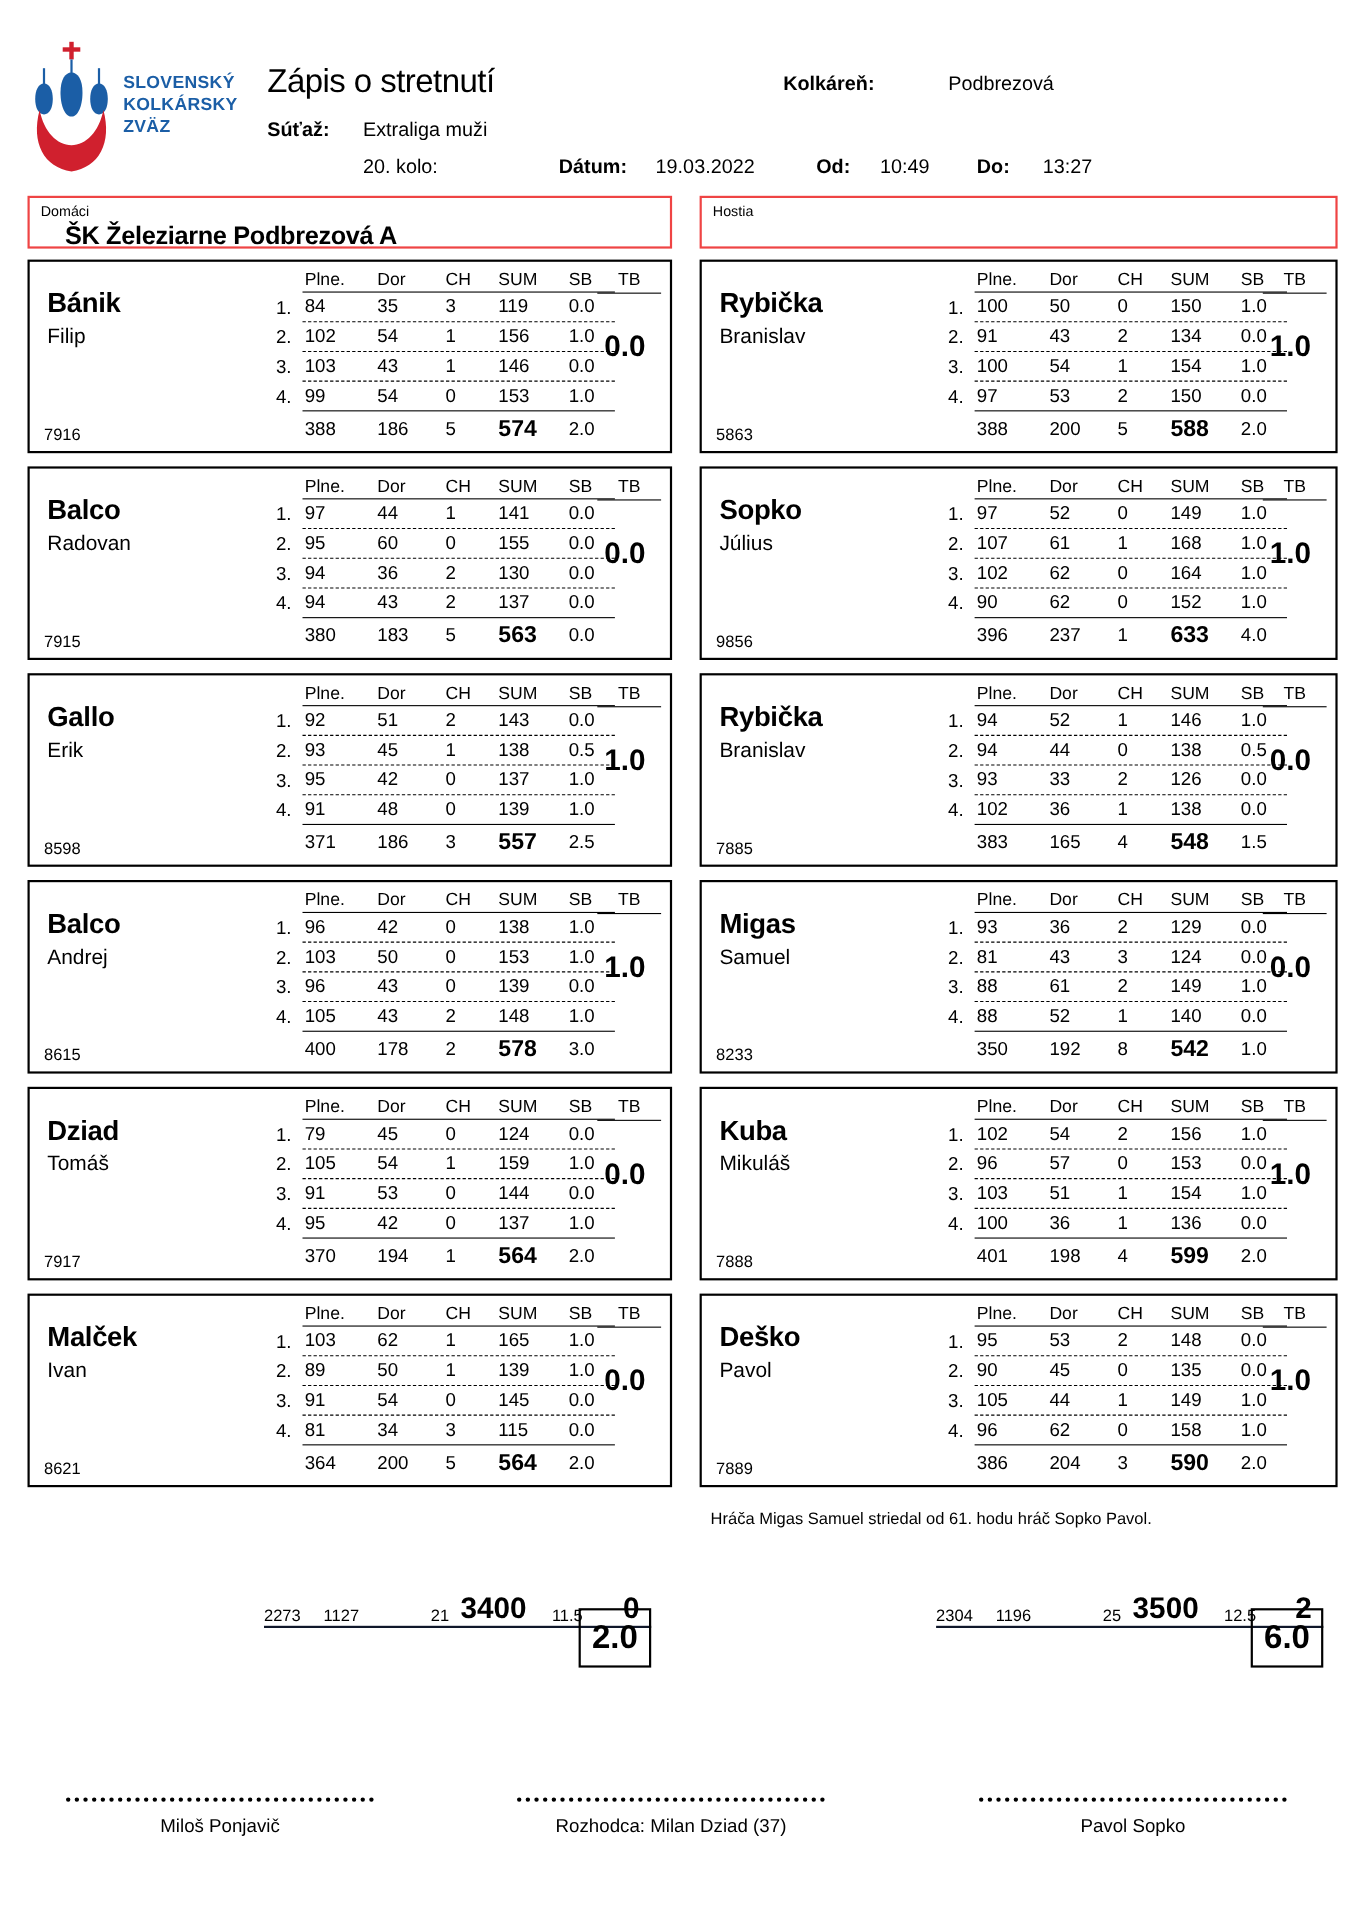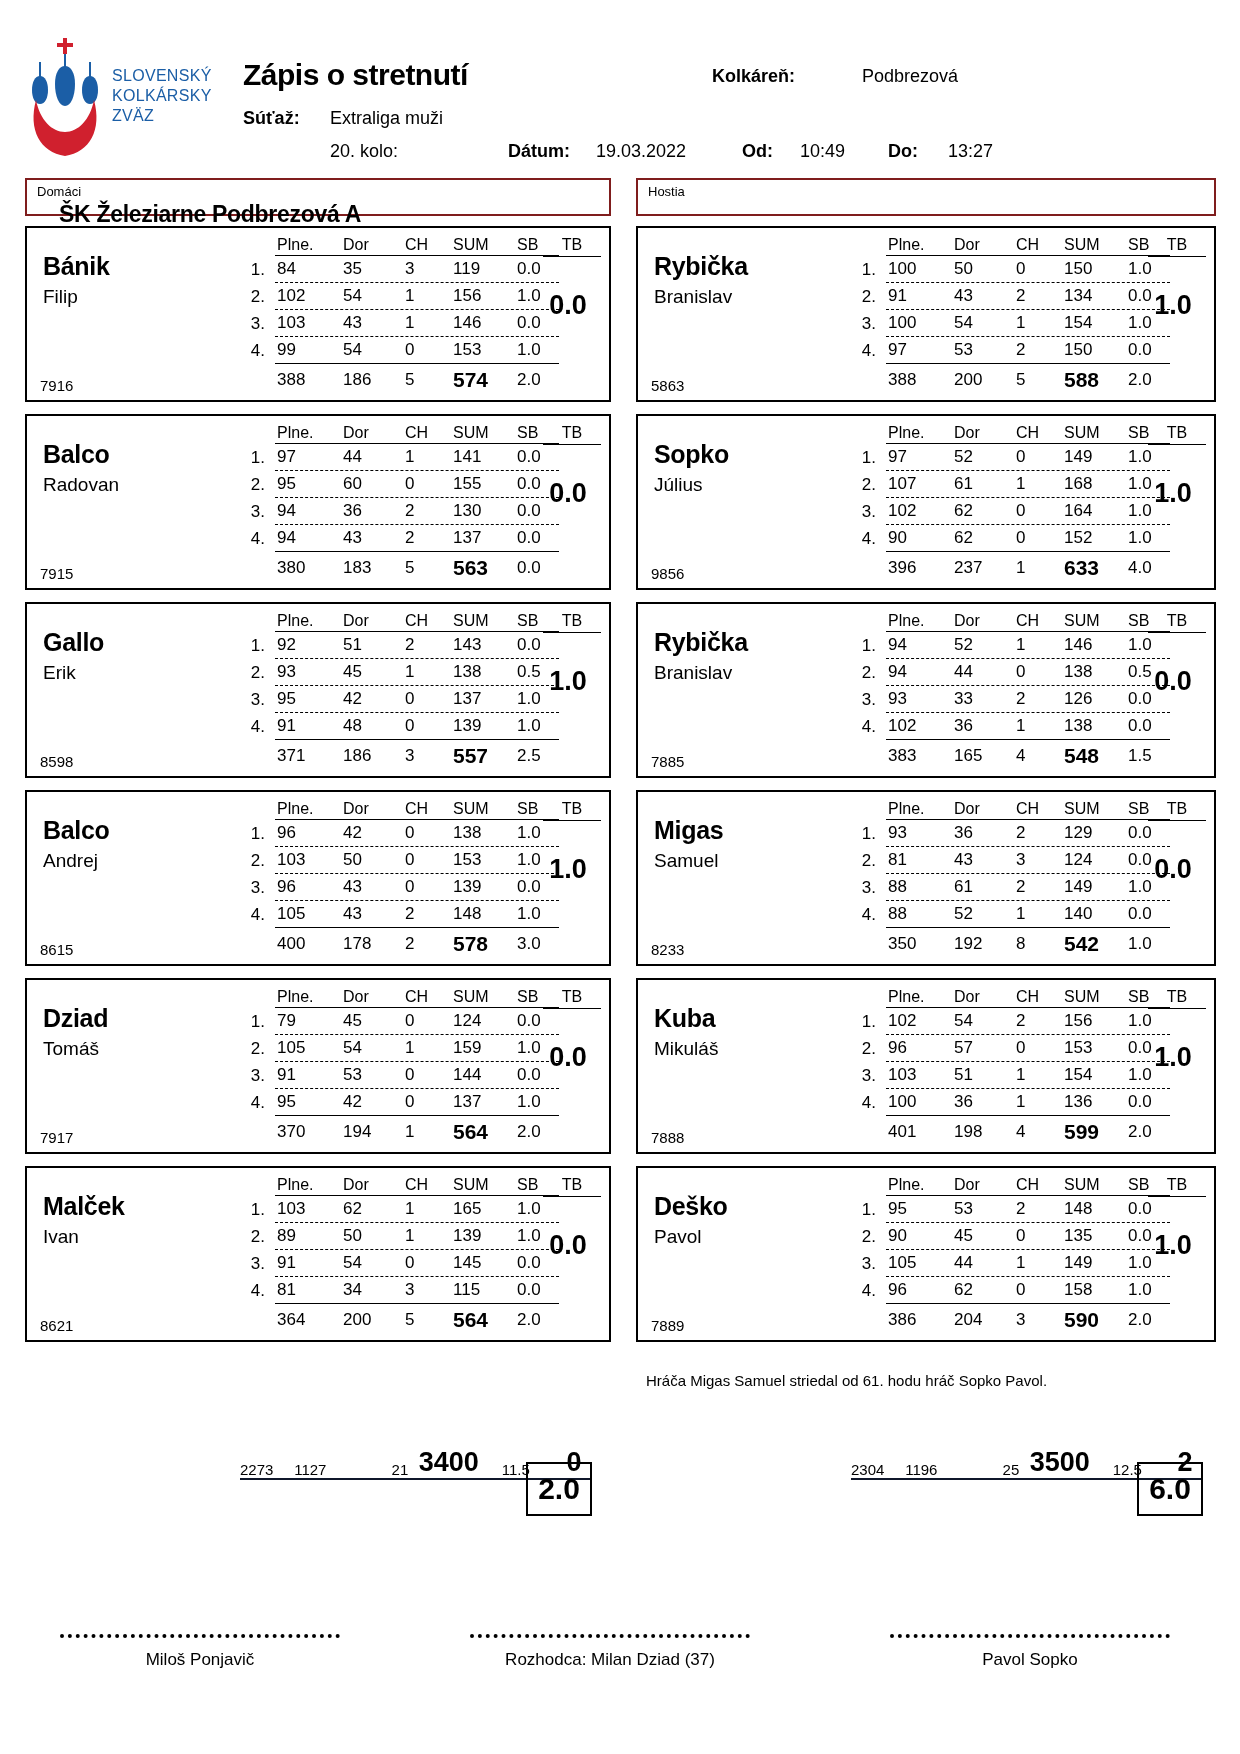--- a/index.html
+++ b/index.html
@@ -1,40 +1,40 @@
 <!DOCTYPE html>
 <html><head>
 <meta charset="utf-8">
 <style>
   html,body{margin:0;padding:0;background:#fff;}
   body{width:1240px;height:1754px;position:relative;font-family:"Liberation Sans",sans-serif;color:#000;}
   .abs{position:absolute;}
 
   
-  .title{left:243px;top:58px;font-size:30px;font-weight:bold;letter-spacing:-0.5px;}
-  .org{left:112px;top:66px;font-size:16px;line-height:20px;font-weight:normal;color:#1b5ea6;letter-spacing:0.3px;}
+  .title{left:243px;top:58px;font-size:30px;font-weight:normal;letter-spacing:-0.5px;}
+  .org{left:112px;top:66px;font-size:16px;line-height:20px;font-weight:bold;color:#1b5ea6;letter-spacing:0.3px;}
   .lbl{font-size:18px;font-weight:bold;}
   .val{font-size:18px;}
   .venue-lbl{left:712px;top:66px;}
   .venue-val{left:862px;top:66px;}
   .comp-lbl{left:243px;top:108px;}
   .comp-val{left:330px;top:108px;}
   .round{left:330px;top:141px;}
   .date-lbl{left:508px;top:141px;}
   .date-val{left:596px;top:141px;}
   .from-lbl{left:742px;top:141px;}
   .from-val{left:800px;top:141px;}
   .to-lbl{left:888px;top:141px;}
   .to-val{left:948px;top:141px;}
 
   
   .col{position:absolute;top:178px;}
   .col-home{left:25px;width:586px;}
   .col-away{left:636px;width:580px;}
-  .teambox{border:2px solid #7f1d1d;height:38px;box-sizing:border-box;padding:4px 10px 0 10px;}
+  .teambox{border:2px solid #ef4444;height:48px;box-sizing:border-box;padding:4px 10px 0 10px;}
   .sidelabel{font-size:13px;}
   .teamname{font-size:23px;font-weight:bold;margin:2px 0 0 22px;letter-spacing:-0.3px;}
 
   .pblock{position:relative;border:2px solid #000;height:176px;box-sizing:border-box;margin-top:12px;}
   .pblock:first-child{margin-top:10px;}
   .pname{position:absolute;left:16px;top:24px;font-size:25px;font-weight:bold;letter-spacing:-0.3px;}
   .pfirst{position:absolute;left:16px;top:58px;font-size:19px;}
   .pid{position:absolute;left:13px;bottom:6px;font-size:15px;}
 
   .ptable{position:absolute;left:208px;top:6px;width:334px;}

